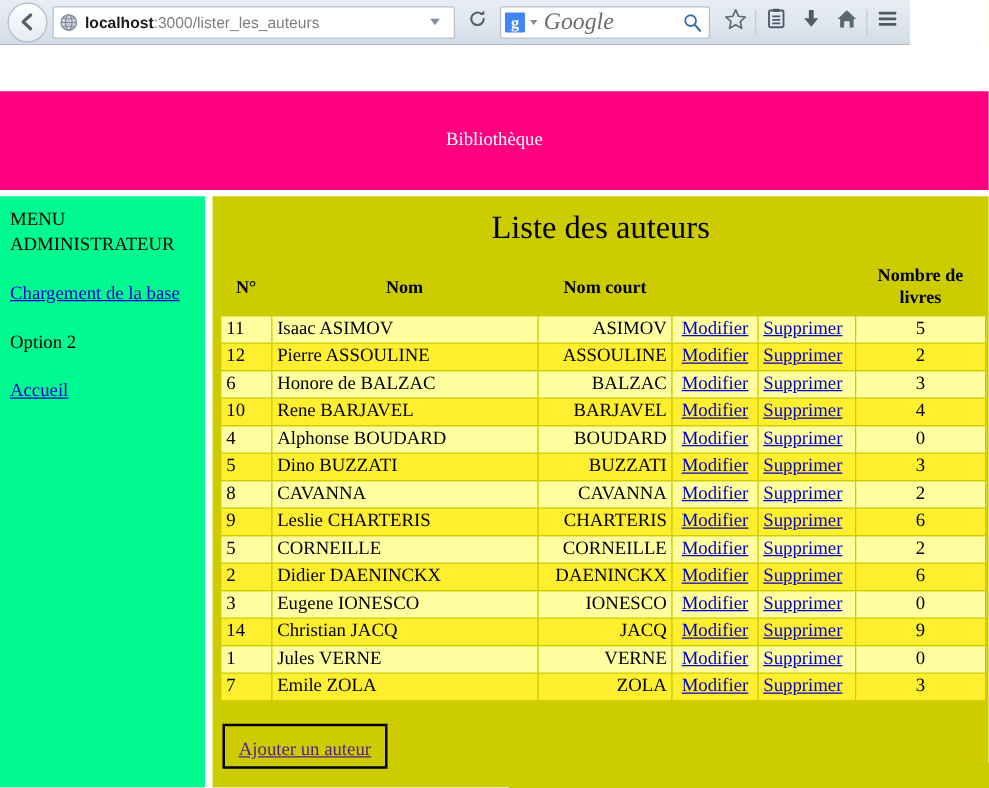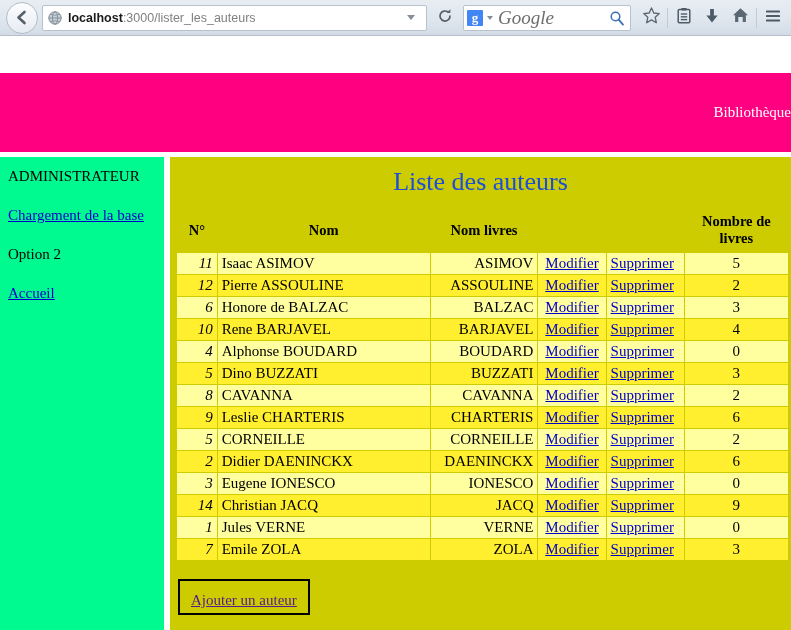--- a/index.html
+++ b/index.html
@@ -6,21 +6,21 @@
     margin: 0; padding: 0;
     width: 791px; height: 630px;
     overflow: hidden;
     background: #ffffff;
     font-family: "Liberation Serif", serif;
   }
 
   
   #browser-chrome {
     position: absolute; left: 0; top: 0;
-    width: 791px; height: 36px;
+    width: 728px; height: 36px;
     background: linear-gradient(to bottom, #e8edf3 0%, #dfe6ee 55%, #d3dce6 100%);
     border-bottom: 1px solid #b6c0cc;
     display: flex; align-items: center;
     box-sizing: border-box;
     padding: 0 4px;
   }
   #back-button {
     width: 30px; height: 30px; flex: 0 0 30px;
     border-radius: 50%;
     background: linear-gradient(to bottom,#fcfdfe,#e7ecf2);
@@ -94,21 +94,21 @@
     position: absolute; left: 0; top: 36px;
     width: 791px; height: 594px;
     background: #ffffff;
     overflow: hidden;
   }
 
   #site-header {
     position: absolute; left: 0; top: 37px;
     width: 791px; height: 79px;
     background: #ff0080;
-    display: flex; align-items: center; justify-content: flex-end;
+    display: flex; align-items: center; justify-content: center;
   }
   #site-title {
     color: #ffffff;
     font-family: "Liberation Serif", serif;
     font-size: 15px;
   }
 
   #body-area {
     position: absolute; left: 0; top: 121px;
     width: 791px; height: 473px;
@@ -134,21 +134,21 @@
   #main {
     flex: 1 1 auto;
     background: #cccc00;
     padding: 0;
     box-sizing: border-box;
     overflow: hidden;
   }
 
   #main-title {
     text-align: center;
-    color: #1d4ed8;
+    color: #000000;
     font-family: "Liberation Serif", serif;
     font-size: 26px;
     padding: 10px 0 14px 0;
   }
 
   table#authors {
     border-collapse: collapse;
     margin-left: 6px;
     width: 613px;
     font-family: "Liberation Serif", serif;
@@ -167,21 +167,21 @@
   table#authors td {
     border: 1px solid #cccc00;
     padding: 1px 4px;
     height: 22px;
     box-sizing: border-box;
     white-space: nowrap;
   }
   tr.row-even td { background: #ffffa0; }
   tr.row-odd  td { background: #ffef2e; }
 
-  td.c-num   { width: 38px;  text-align: right; font-style: italic; }
+  td.c-num   { width: 38px;  text-align: left; }
   td.c-name  { width: 227px; text-align: left; }
   td.c-short { width: 103px; text-align: right; }
   td.c-mod   { width: 62px;  text-align: center; }
   td.c-del   { width: 72px;  text-align: left; }
   td.c-count { width: 111px; text-align: center; }
 
   th.h-num   { width: 38px; }
   th.h-name  { width: 227px; }
   th.h-short { width: 103px; }
   th.h-mod   { width: 62px; }
@@ -310,20 +310,21 @@
 <div id="page">
 
   <div id="site-header">
     <div id="site-title">Bibliothèque</div>
   </div>
 
   <div id="body-area">
 
     <div id="sidebar">
       <div class="menu-title">
+        <div>MENU</div>
         <div>ADMINISTRATEUR</div>
       </div>
       <div class="side-entry">
         <a href="#">Chargement de la base</a>
       </div>
       <div class="side-entry">
         <span>Option 2</span>
       </div>
       <div class="side-entry">
         <a href="#">Accueil</a>
@@ -334,21 +335,21 @@
 
     <div id="main">
 
       <div id="main-title">Liste des auteurs</div>
 
       <table id="authors">
         <thead>
           <tr>
             <th class="h-num">N°</th>
             <th class="h-name">Nom</th>
-            <th class="h-short">Nom livres</th>
+            <th class="h-short">Nom court</th>
             <th class="h-mod th-blank"></th>
             <th class="h-del th-blank"></th>
             <th class="h-count">Nombre de livres</th>
           </tr>
         </thead>
         <tbody id="authors-body">
             <tr class="row-even">
               <td class="c-num">11</td>
               <td class="c-name">Isaac ASIMOV</td>
               <td class="c-short">ASIMOV</td>

